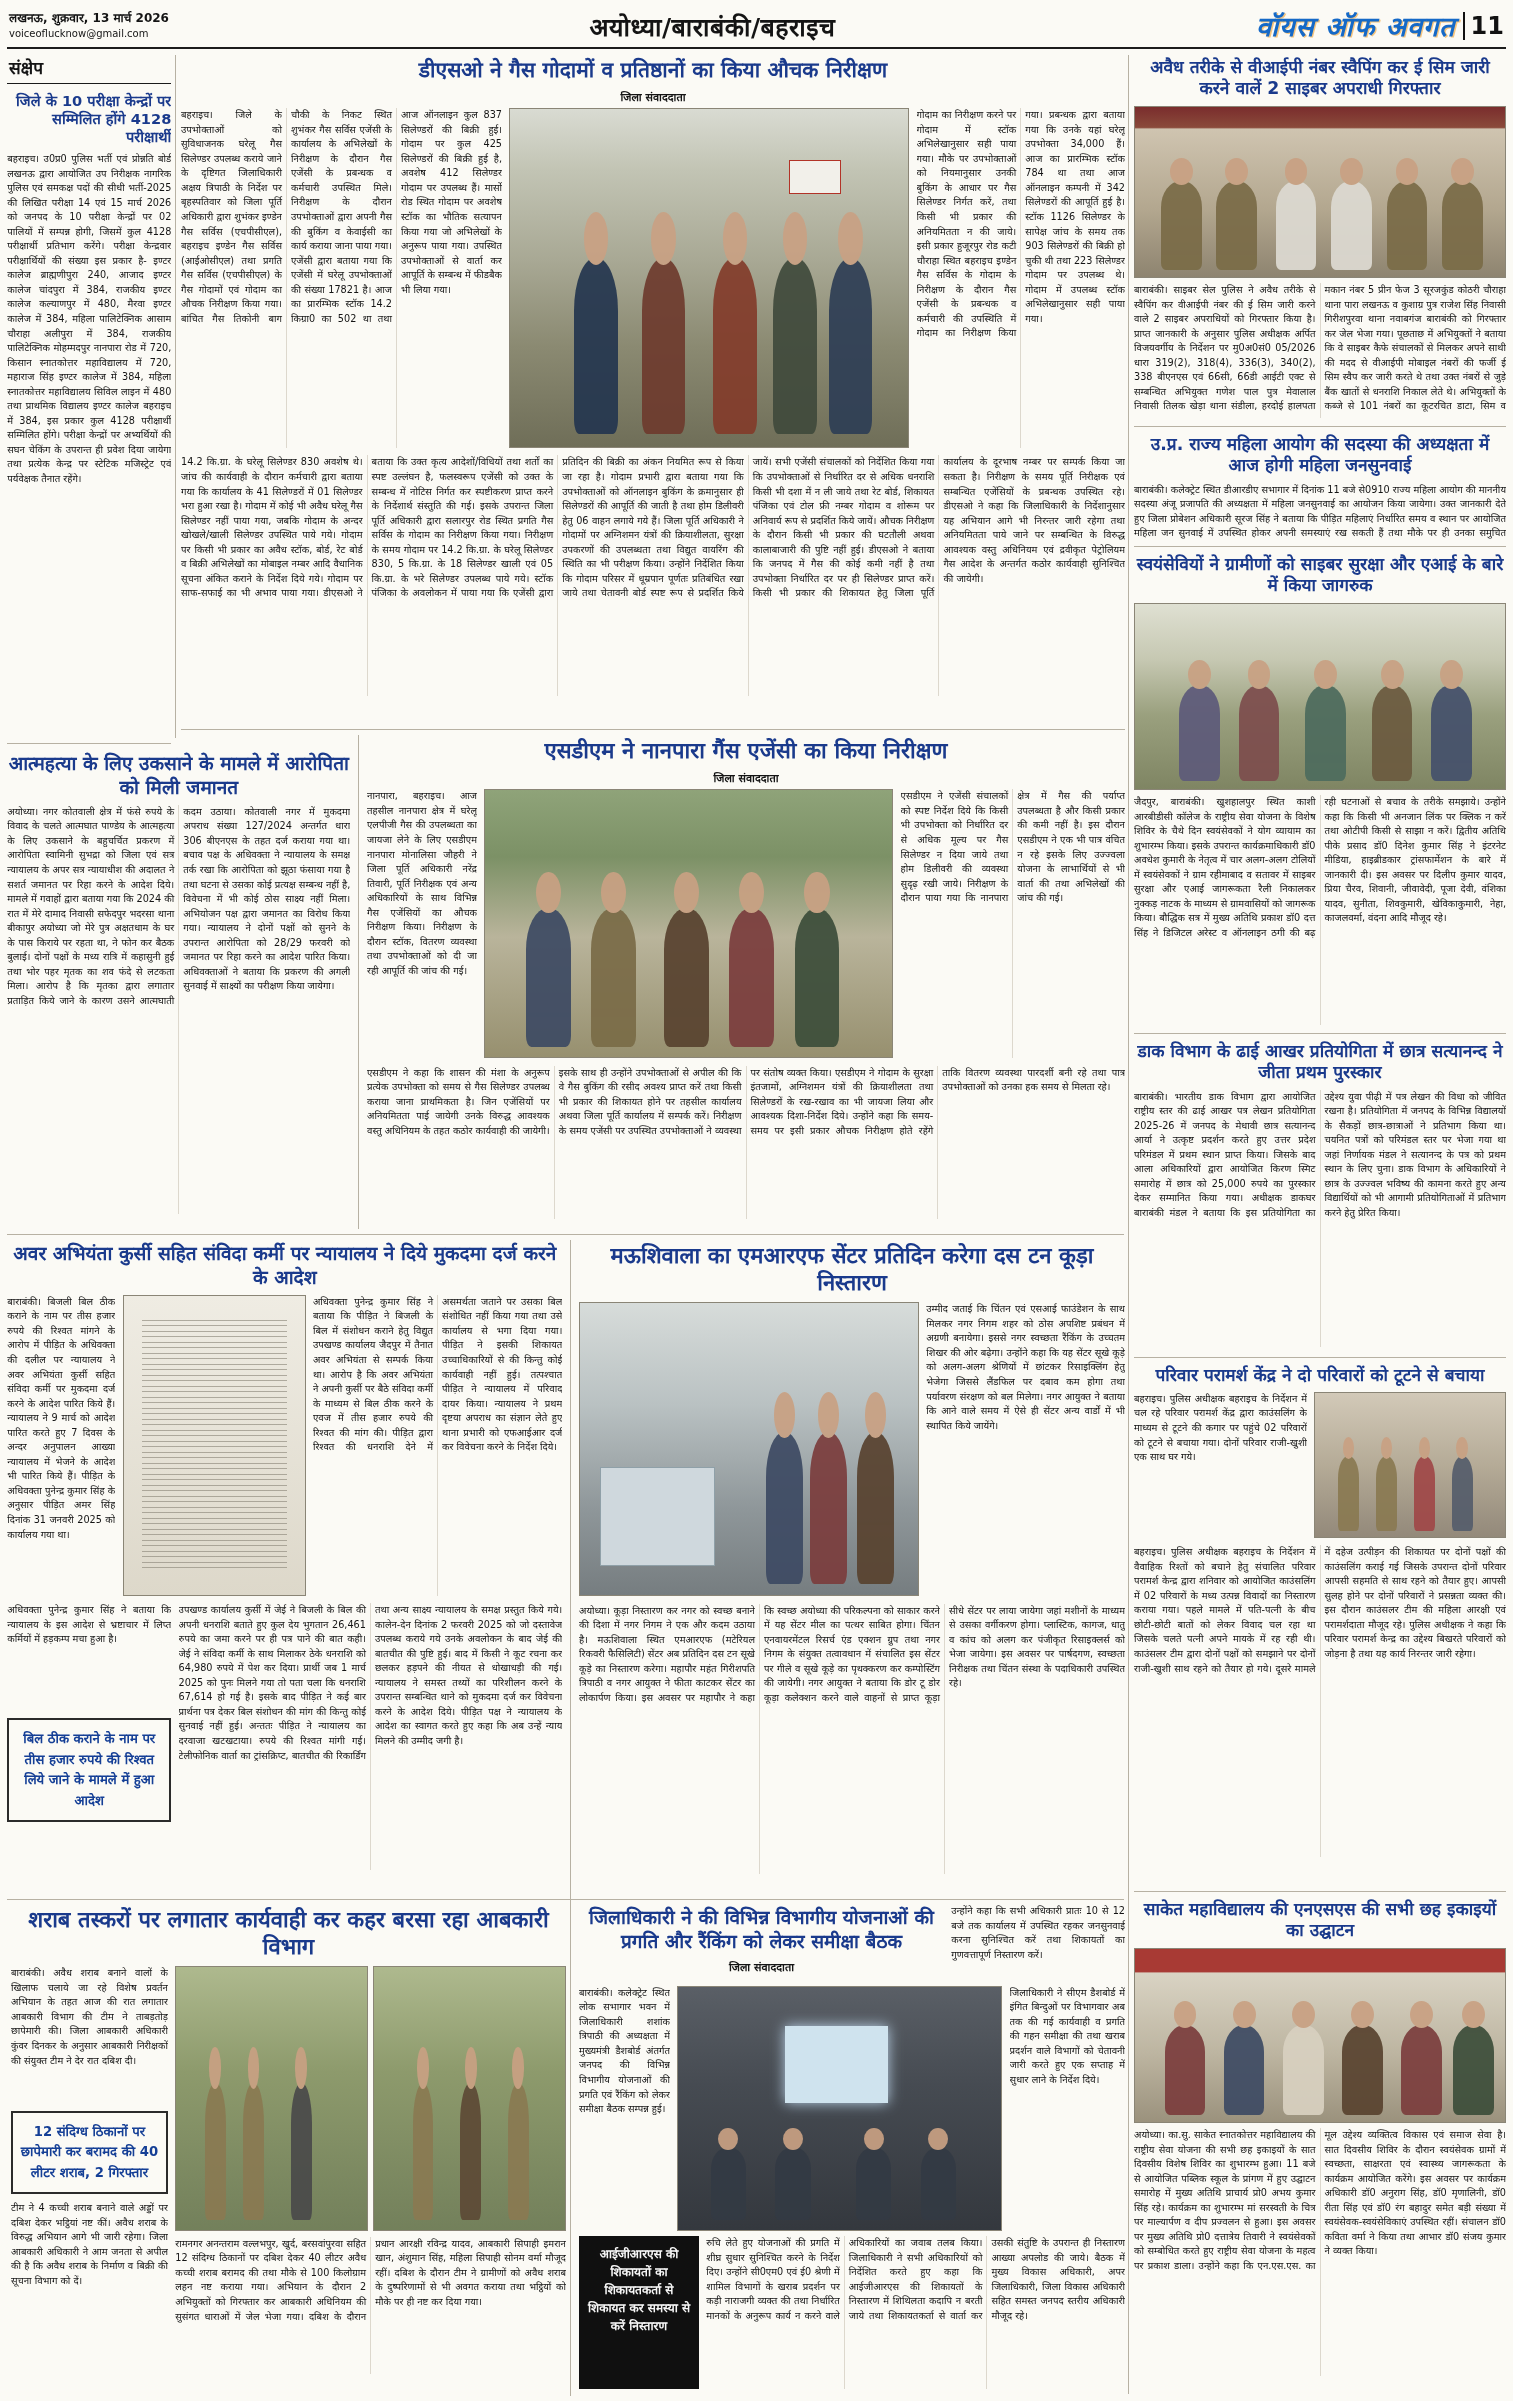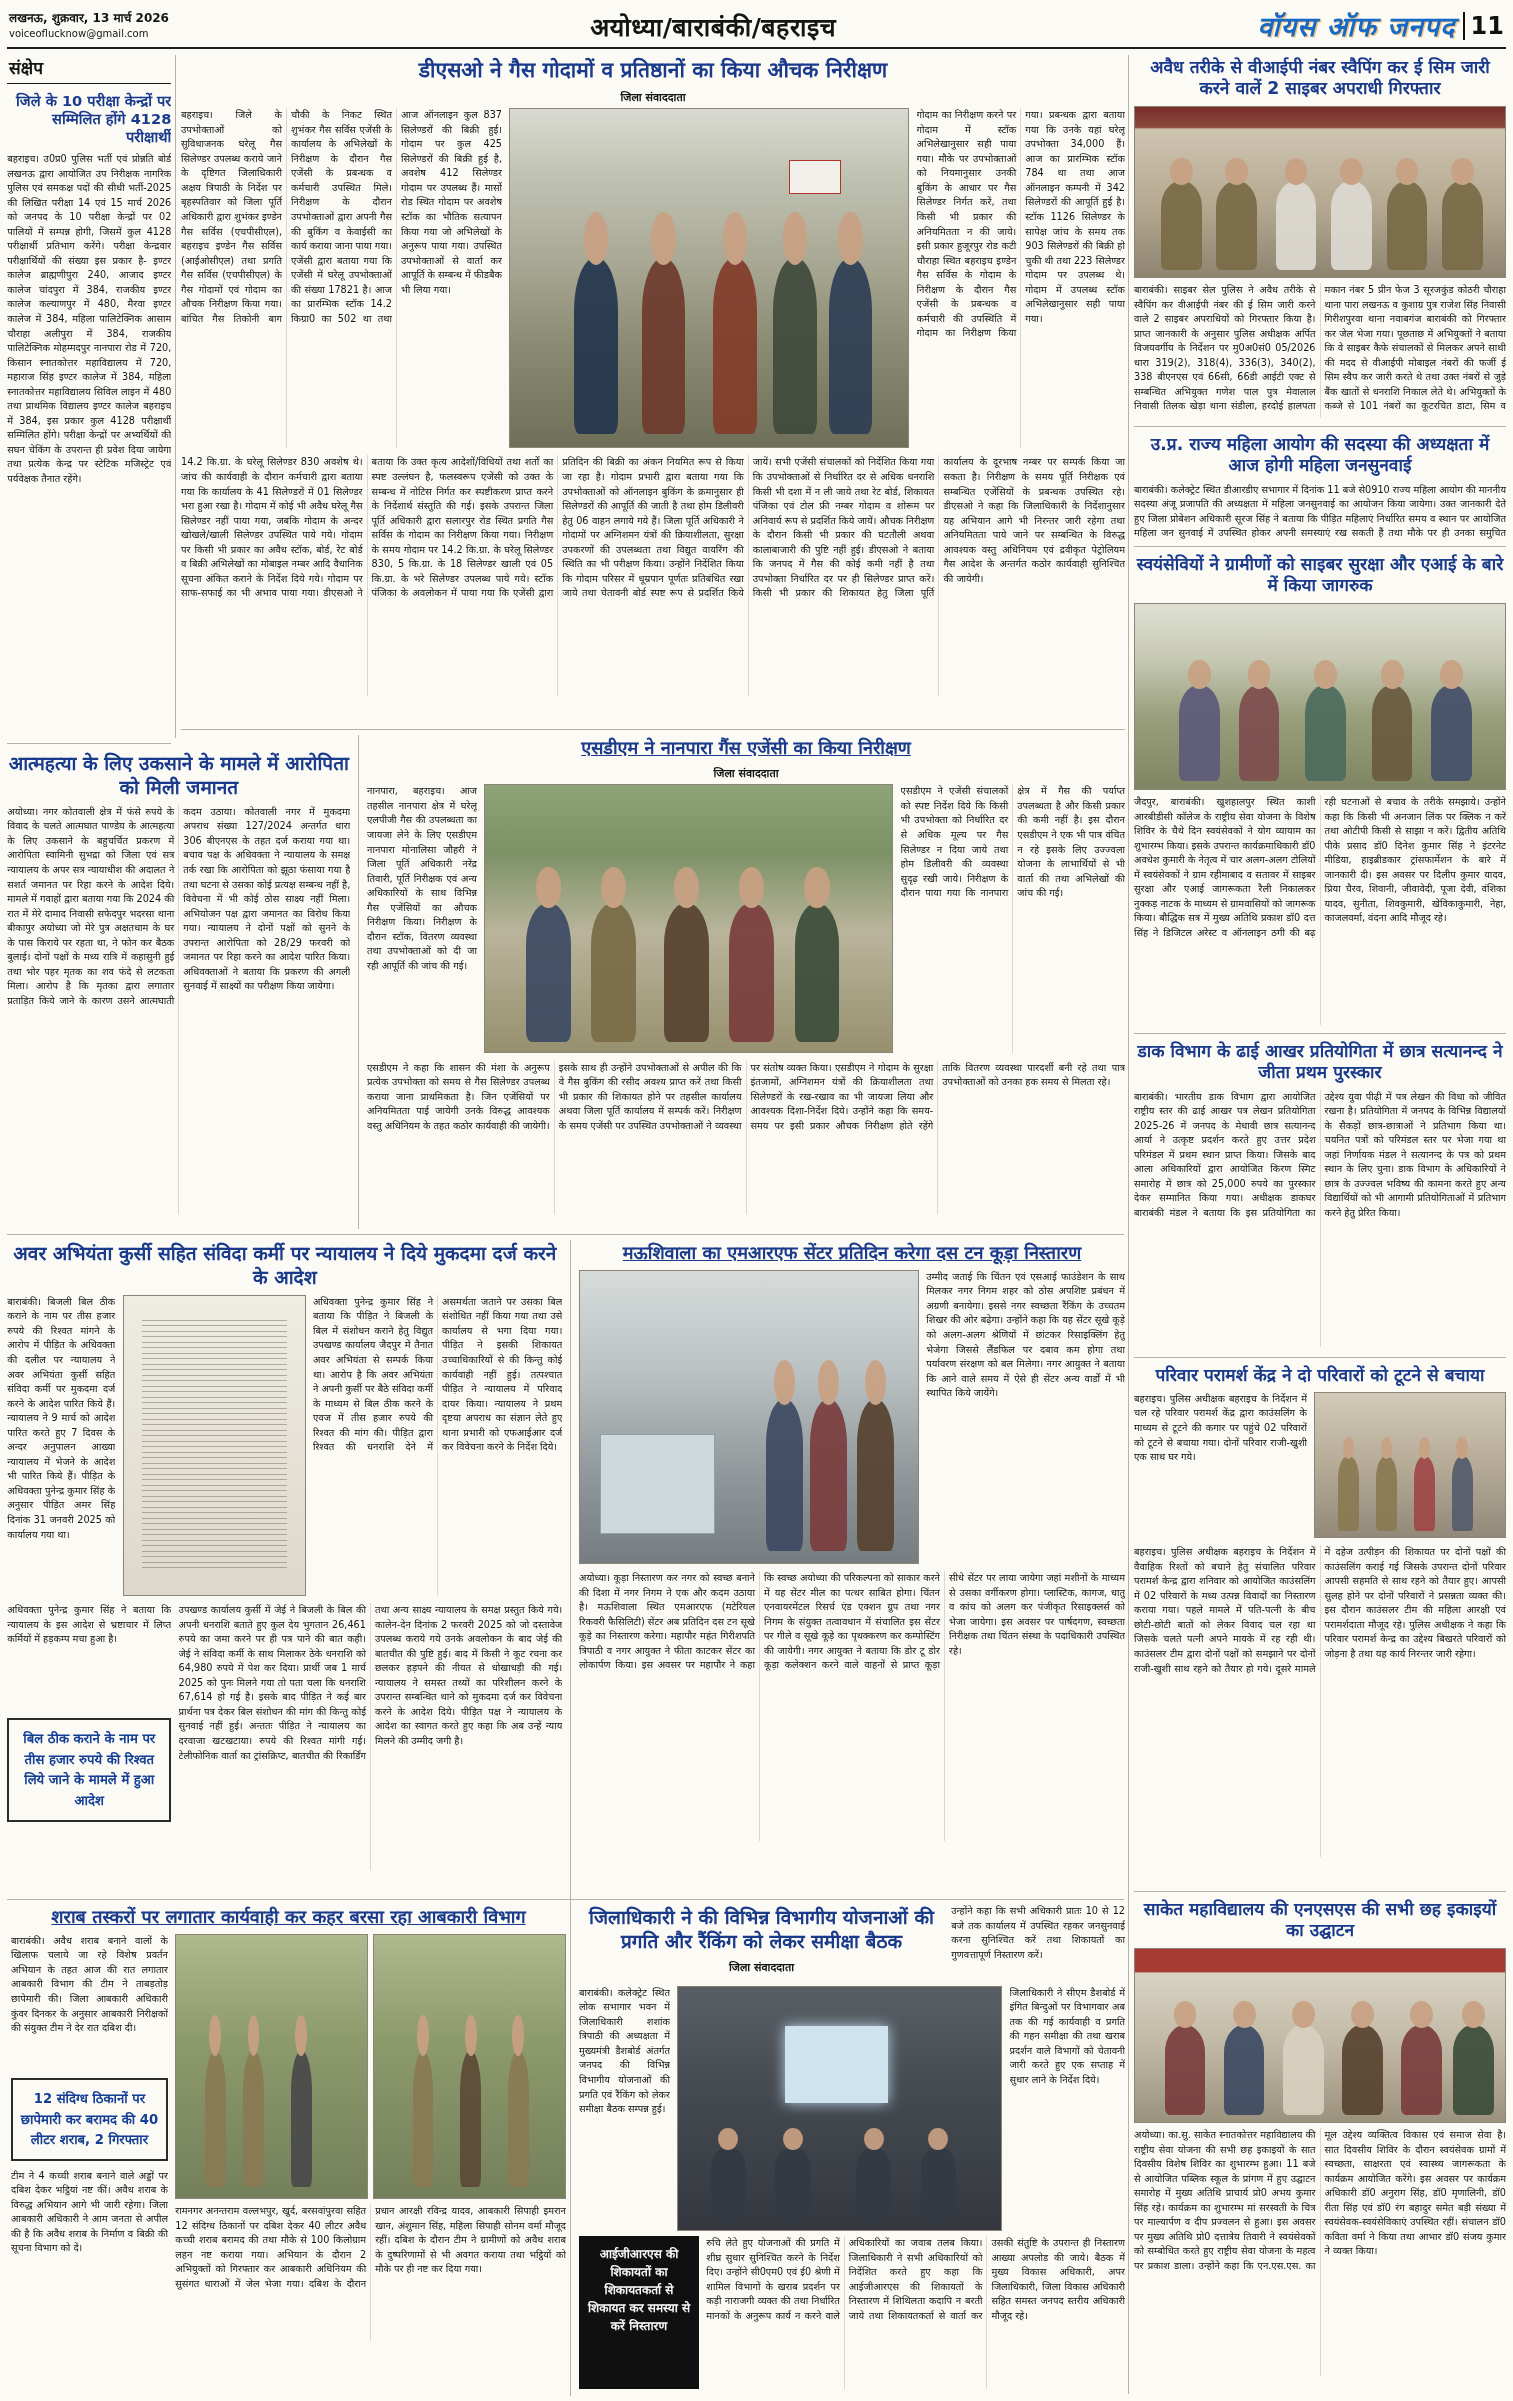--- a/index.html
+++ b/index.html
@@ -18,21 +18,21 @@
               text-shadow:1.4px 1.4px 0 rgba(242,153,28,.55); letter-spacing:0.9px; }
   .pageno { font-size:24px; font-weight:bold; color:#111; border-left:2.7px solid #111; padding-left:6px; }
   .rule-top { position:absolute; height:1.8px; background:#1c1c1c; }
 
   
   .vline { position:absolute; width:0.9px; background:#b7b1a3; }
   .hline { position:absolute; height:0.9px; background:#b7b1a3; }
 
   
   .headline { color:#1a3a8c; font-weight:bold; text-align:center; line-height:1.25; margin:1.8px 0 5.5px; }
-  .h30 { font-size:21px; } .h26 { font-size:18px;text-decoration:underline; } .h23 { font-size:19px; }
+  .h30 { font-size:21px; } .h26 { font-size:22px; } .h23 { font-size:19px; }
   .h20 { font-size:17.3px; } .h17 { font-size:14.6px; }
   .byline { text-align:center; font-weight:bold; font-size:11px; margin:0.9px 0 4.6px; }
   .bt { font-size:9.7px; line-height:1.5; text-align:justify; overflow:hidden; }
   .c2 { column-count:2; } .c3 { column-count:3; } .c4 { column-count:4; } .c5 { column-count:5; }
   .c2,.c3,.c4,.c5 { column-gap:9px; column-rule:0.9px solid #ddd8cd; }
   .row { display:flex; gap:7.3px; }
   .kicker { font-weight:bold; font-size:17.3px; padding:0.9px 1.8px 4.6px; border-bottom:1.8px solid #1a1a1a; margin-bottom:7.3px; }
   .hl-blue { border:2.3px solid #2b2b2b; color:#153f96; font-weight:bold; font-size:13.2px; line-height:1.55;
              text-align:center; padding:9px 6.4px; margin:7.3px 0; }
   .hl-black { background:#101010; color:#f7f7f7; font-weight:bold; font-size:12px; line-height:1.5;
@@ -67,21 +67,21 @@
 
 <div class="page">
 
   <div class="abs header" style="left:9px;top:5.5px;width:1495px;height:40px">
     <div class="hdr-left">
       <div class="d1">लखनऊ, शुक्रवार, 13 मार्च 2026</div>
       <div class="d2">voiceoflucknow@gmail.com</div>
     </div>
     <div class="hdr-center">अयोध्या/बाराबंकी/बहराइच</div>
     <div class="hdr-right">
-      <span class="masthead">वॉयस ऑफ जनपद</span>
+      <span class="masthead">वॉयस ऑफ अवगत</span>
       <span class="pageno">11</span>
     </div>
   </div>
   <div class="rule-top" style="left:7.3px;top:47px;width:1499px"></div>
 
   <div class="vline" style="left:175px;top:55px;height:683px"></div>
   <div class="vline" style="left:1128px;top:55px;height:2339px"></div>
   <div class="vline" style="left:358px;top:735px;height:494px"></div>
   <div class="vline" style="left:570px;top:1240px;height:1156px"></div>
   <div class="hline" style="left:7.3px;top:743px;width:164px"></div>

